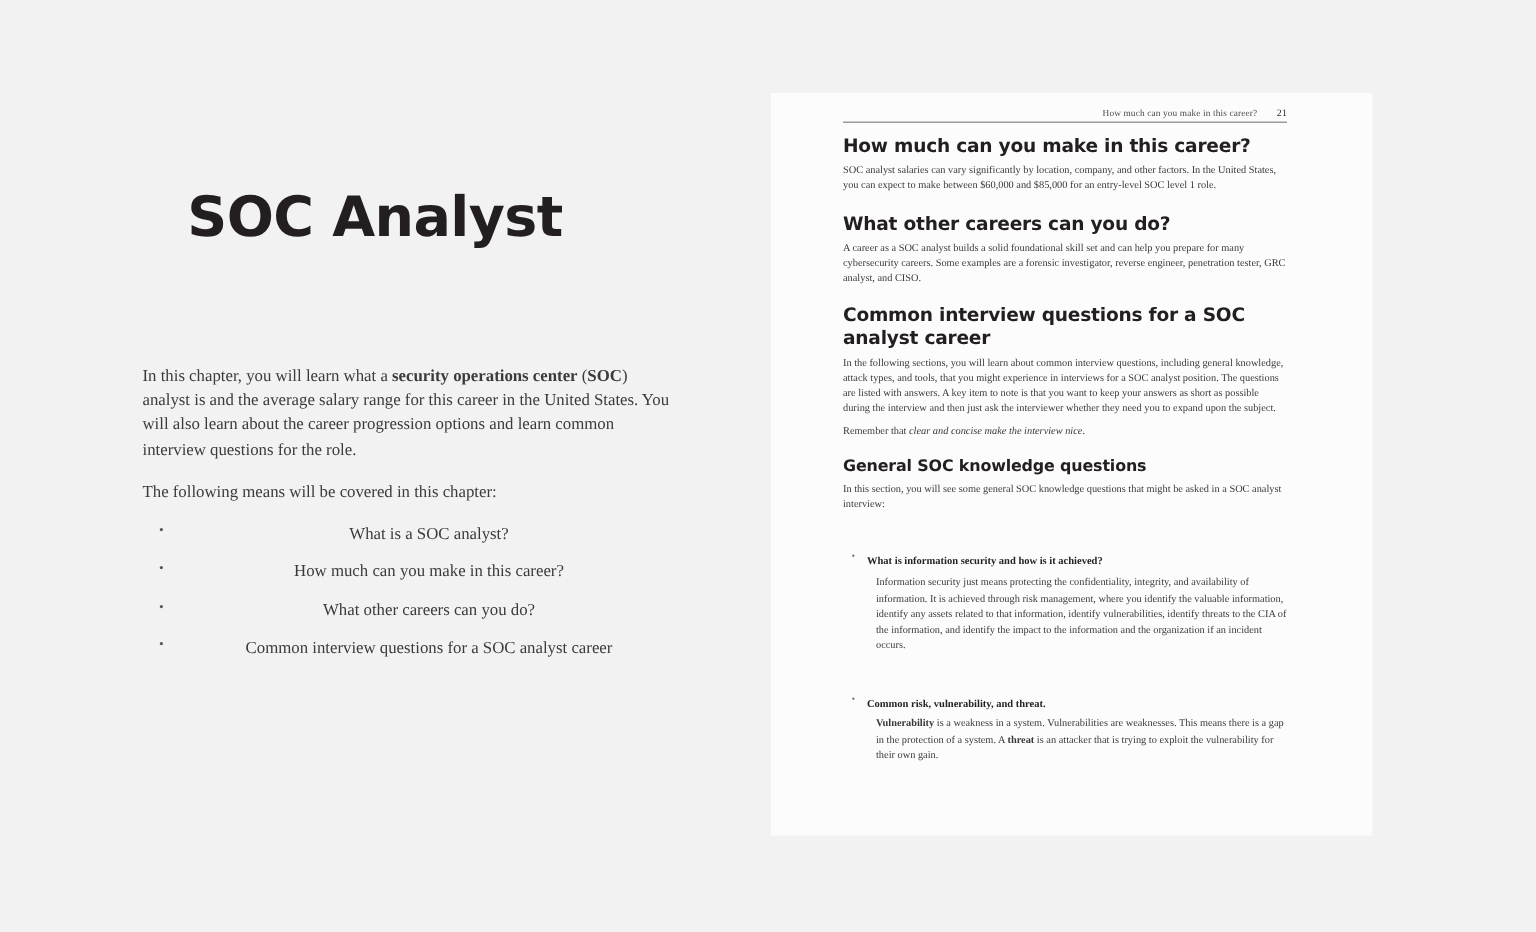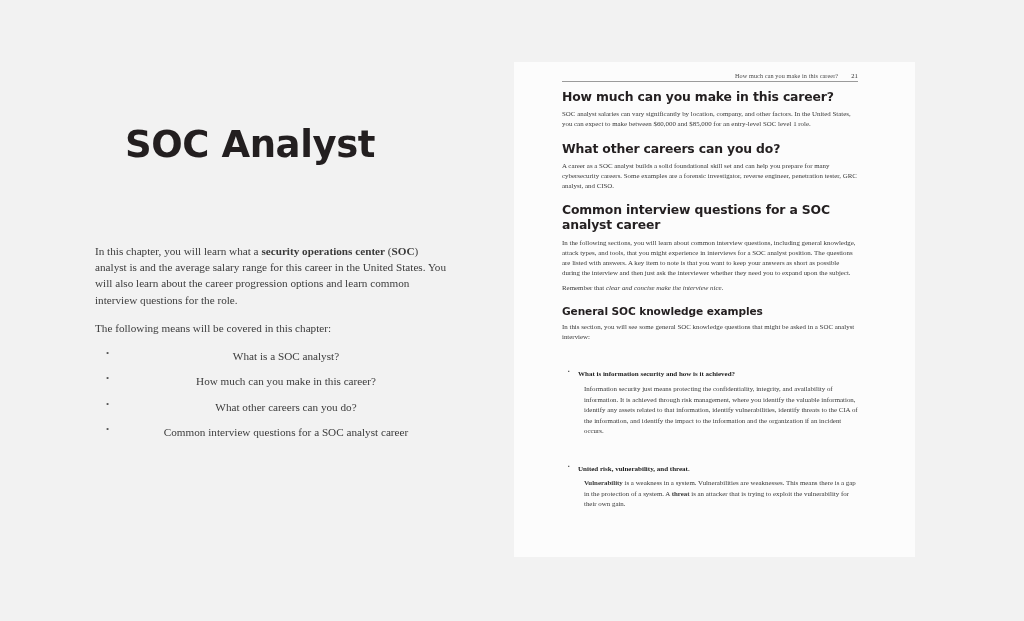--- a/index.html
+++ b/index.html
@@ -210,29 +210,29 @@
       <p class="body">A career as a SOC analyst builds a solid foundational skill set and can help you prepare for many cybersecurity careers. Some examples are a forensic investigator, reverse engineer, penetration tester, GRC analyst, and CISO.</p>
     </div>
 
     <div class="sec-block">
       <h2 class="sec">Common interview questions for a SOC analyst career</h2>
       <p class="body">In the following sections, you will learn about common interview questions, including general knowledge, attack types, and tools, that you might experience in interviews for a SOC analyst position. The questions are listed with answers. A key item to note is that you want to keep your answers as short as possible during the interview and then just ask the interviewer whether they need you to expand upon the subject.</p>
       <p class="body italic-note"><span>Remember that </span><span class="it">clear and concise make the interview nice</span><span>.</span></p>
     </div>
 
     <div class="sec-block">
-      <h3 class="sub">General SOC knowledge examples</h3>
+      <h3 class="sub">General SOC knowledge questions</h3>
       <p class="body">In this section, you will see some general SOC knowledge questions that might be asked in a SOC analyst interview:</p>
 
       <ul class="q-list">
         <li>
           <span class="q-term">What is information security and how is it achieved?</span>
           <p class="q-answer">Information security just means protecting the confidentiality, integrity, and availability of information. It is achieved through risk management, where you identify the valuable information, identify any assets related to that information, identify vulnerabilities, identify threats to the CIA of the information, and identify the impact to the information and the organization if an incident occurs.</p>
         </li>
         <li>
-          <span class="q-term">United risk, vulnerability, and threat.</span>
+          <span class="q-term">Common risk, vulnerability, and threat.</span>
           <p class="q-answer"><b>Vulnerability</b><span> is a weakness in a system. Vulnerabilities are weaknesses. This means there is a gap in the protection of a system. A </span><b>threat</b><span> is an attacker that is trying to exploit the vulnerability for their own gain.</span></p>
         </li>
       </ul>
     </div>
 
   </div>
 </div>
 
 </body></html>

